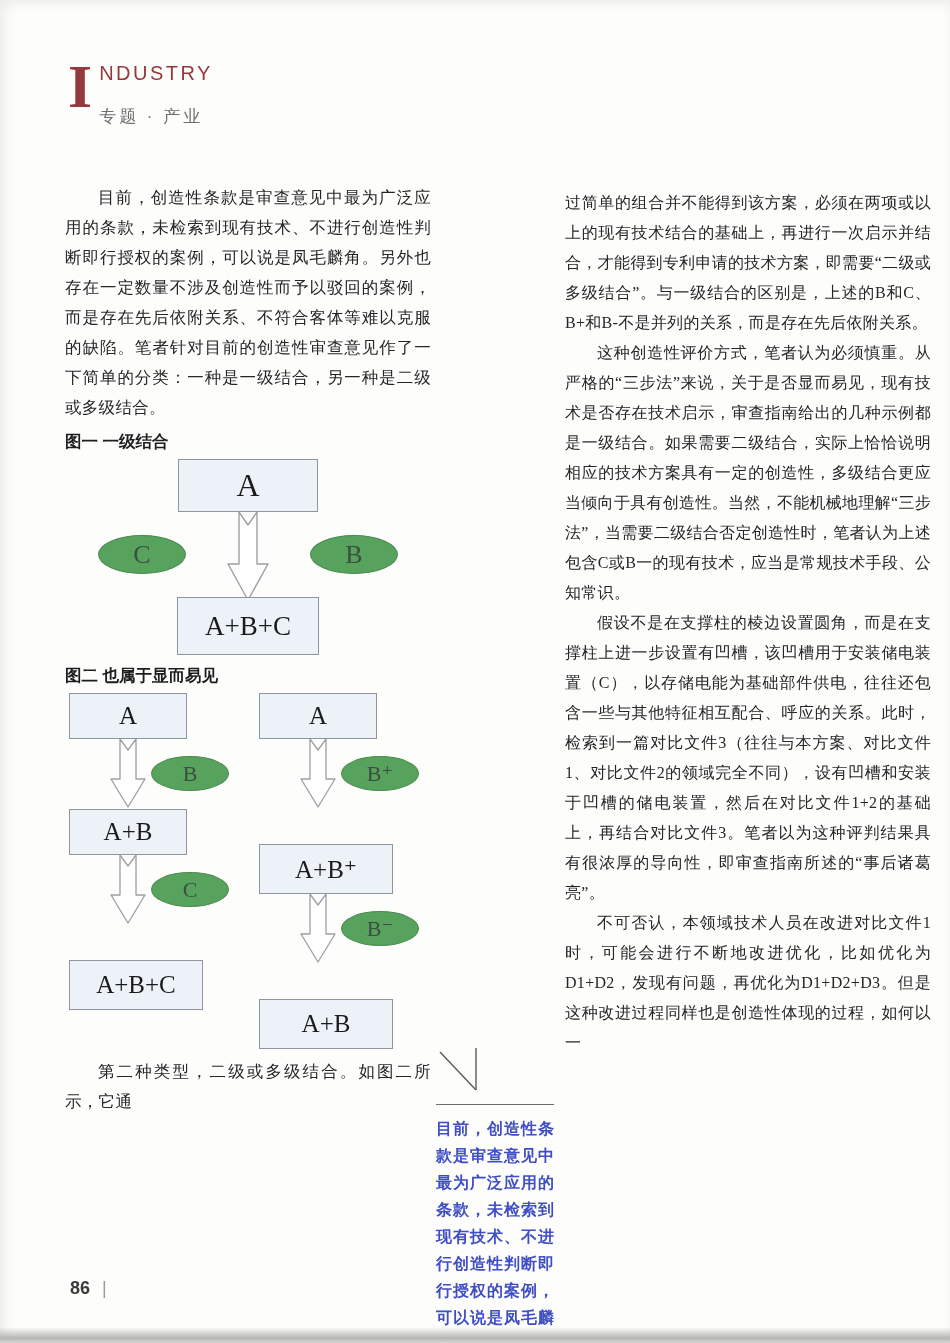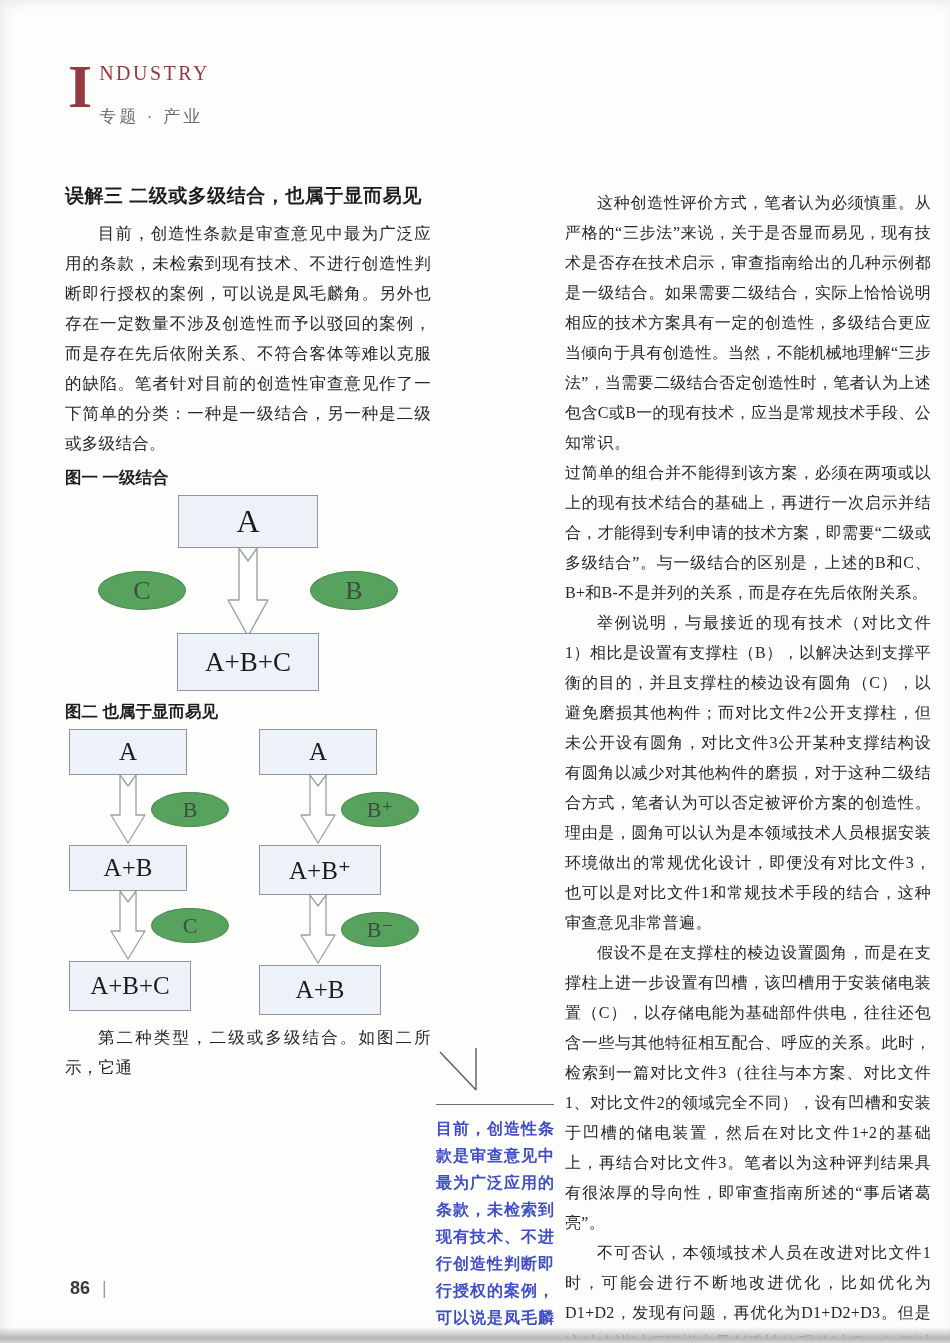--- a/index.html
+++ b/index.html
@@ -16,21 +16,21 @@
   }
 
   
   .hdr{position:absolute; left:68px; top:58px; display:flex; align-items:flex-start;}
   .hdr .big-i{
     font-family:"Liberation Serif","DejaVu Serif",serif;
     font-size:62px; line-height:56px; font-weight:bold; color:#96393f; margin-right:7px;
   }
   .hdr .stack{padding-top:4px;}
   .hdr .rest{
-    font-family:Liberation Serif, serif;
+    font-family:Liberation Sans, sans-serif;
     font-size:20px; letter-spacing:2.5px; color:#96393f;
   }
   .hdr .sub{
     font-family:"Liberation Sans","DejaVu Sans",sans-serif;
     font-size:17px; letter-spacing:3px; color:#6e6e6e; margin-top:20px;
   }
 
   
   .col-left{position:absolute; left:65px; top:183px; width:366px;}
   .col-right{position:absolute; left:565px; top:188px; width:366px;}
@@ -72,21 +72,21 @@
   .f1-boxA{position:absolute; top:0; left:50%; transform:translateX(-50%); width:140px; height:53px; font-size:32px;}
   .f1-arrow{position:absolute; top:53px; left:50%; transform:translateX(-50%);}
   .f1-ellL{position:absolute; left:0;  top:76px; width:88px; height:39px; font-size:26px;}
   .f1-ellR{position:absolute; right:0; top:76px; width:88px; height:39px; font-size:26px;}
   .f1-boxB{position:absolute; bottom:0; left:50%; transform:translateX(-50%); width:142px; height:58px; font-size:27px;}
 
   
   .fig2{display:flex; justify-content:space-between; width:358px; margin:2px auto 8px auto;}
   .chain{position:relative; width:168px;}
   .c-box{width:118px; height:46px; font-size:25px;}
-  .c-box.wide{width:122px; height:50px;}
+  .c-box.wide{width:134px; height:50px;margin-top:35px;}
   .c-row{position:relative; height:70px; width:100%;}
   .c-arr{position:absolute; left:59px; transform:translateX(-50%); top:0;}
   .c-ell{position:absolute; left:82px; top:17px; width:78px; height:35px; font-size:22px;}
 
   
   .gutter{position:absolute; left:436px; top:1046px; width:118px;}
   .gutter-rule{border:0; border-top:1.6px solid #6f6f6f; margin:6px 0 10px 0;}
   .quote{
     font-family:"Liberation Sans","DejaVu Sans",sans-serif;
     font-size:16px; font-weight:bold; line-height:27px;
@@ -106,21 +106,20 @@
 
   <div class="hdr">
     <div class="big-i">I</div>
     <div class="stack">
       <div class="rest">NDUSTRY</div>
       <div class="sub">专题 · 产业</div>
     </div>
   </div>
 
   <section class="col-left">
-    <h1 class="art-title">误解三 二级或多级结合，也属于显而易见</h1>
     <p class="body indent">目前，创造性条款是审查意见中最为广泛应用的条款，未检索到现有技术、不进行创造性判断即行授权的案例，可以说是凤毛麟角。另外也存在一定数量不涉及创造性而予以驳回的案例，而是存在先后依附关系、不符合客体等难以克服的缺陷。笔者针对目前的创造性审查意见作了一下简单的分类：一种是一级结合，另一种是二级或多级结合。</p>
 
     <div class="fig-caption">图一 一级结合</div>
     <div class="fig1">
       <div class="nbox f1-boxA">A</div>
       <div class="arrow f1-arrow">
         <svg width="42" height="90" viewBox="0 0 42 90">
           <polygon points="12,0 21,13 30,0 30,52 41,52 21,88 1,52 12,52" fill="#ffffff" stroke="#9aa0a4" stroke-width="1.4" stroke-linejoin="round"></polygon>
         </svg>
       </div>
@@ -187,23 +186,22 @@
       <svg width="118" height="48" viewBox="0 0 118 48">
         <line x1="4" y1="6" x2="40" y2="44" stroke="#5a5a5a" stroke-width="1.4"></line>
         <line x1="40" y1="2" x2="40" y2="44" stroke="#5a5a5a" stroke-width="1.4"></line>
       </svg>
     </div>
     <hr class="gutter-rule">
     <p class="quote">目前，创造性条款是审查意见中最为广泛应用的条款，未检索到现有技术、不进行创造性判断即行授权的案例，可以说是凤毛麟角。</p>
   </aside>
 
   <section class="col-right">
+    <p class="body">过简单的组合并不能得到该方案，必须在两项或以上的现有技术结合的基础上，再进行一次启示并结合，才能得到专利申请的技术方案，即需要“二级或多级结合”。与一级结合的区别是，上述的B和C、B+和B-不是并列的关系，而是存在先后依附关系。</p>
     <p class="body indent">这种创造性评价方式，笔者认为必须慎重。从严格的“三步法”来说，关于是否显而易见，现有技术是否存在技术启示，审查指南给出的几种示例都是一级结合。如果需要二级结合，实际上恰恰说明相应的技术方案具有一定的创造性，多级结合更应当倾向于具有创造性。当然，不能机械地理解“三步法”，当需要二级结合否定创造性时，笔者认为上述包含C或B一的现有技术，应当是常规技术手段、公知常识。</p>
-    <p class="body">过简单的组合并不能得到该方案，必须在两项或以上的现有技术结合的基础上，再进行一次启示并结合，才能得到专利申请的技术方案，即需要“二级或多级结合”。与一级结合的区别是，上述的B和C、B+和B-不是并列的关系，而是存在先后依附关系。</p>
-    <p class="body indent">举例说明，与最接近的现有技术（对比文件1）相比是设置有支撑柱（B），以解决达到支撑平衡的目的，并且支撑柱的棱边设有圆角（C），以避免磨损其他构件；而对比文件2公开支撑柱，但未公开设有圆角，对比文件3公开某种支撑结构设有圆角以减少对其他构件的磨损，对于这种二级结合方式，笔者认为可以否定被评价方案的创造性。理由是，圆角可以认为是本领域技术人员根据安装环境做出的常规优化设计，即便没有对比文件3，也可以是对比文件1和常规技术手段的结合，这种审查意见非常普遍。</p>
     <p class="body indent">假设不是在支撑柱的棱边设置圆角，而是在支撑柱上进一步设置有凹槽，该凹槽用于安装储电装置（C），以存储电能为基础部件供电，往往还包含一些与其他特征相互配合、呼应的关系。此时，检索到一篇对比文件3（往往与本方案、对比文件1、对比文件2的领域完全不同），设有凹槽和安装于凹槽的储电装置，然后在对比文件1+2的基础上，再结合对比文件3。笔者以为这种评判结果具有很浓厚的导向性，即审查指南所述的“事后诸葛亮”。</p>
     <p class="body indent">不可否认，本领域技术人员在改进对比文件1时，可能会进行不断地改进优化，比如优化为D1+D2，发现有问题，再优化为D1+D2+D3。但是这种改进过程同样也是创造性体现的过程，如何以一</p>
   </section>
 
   <div class="ftr">
     <span>86</span><span class="bar">|</span>
   </div>
 
 </div>
 

